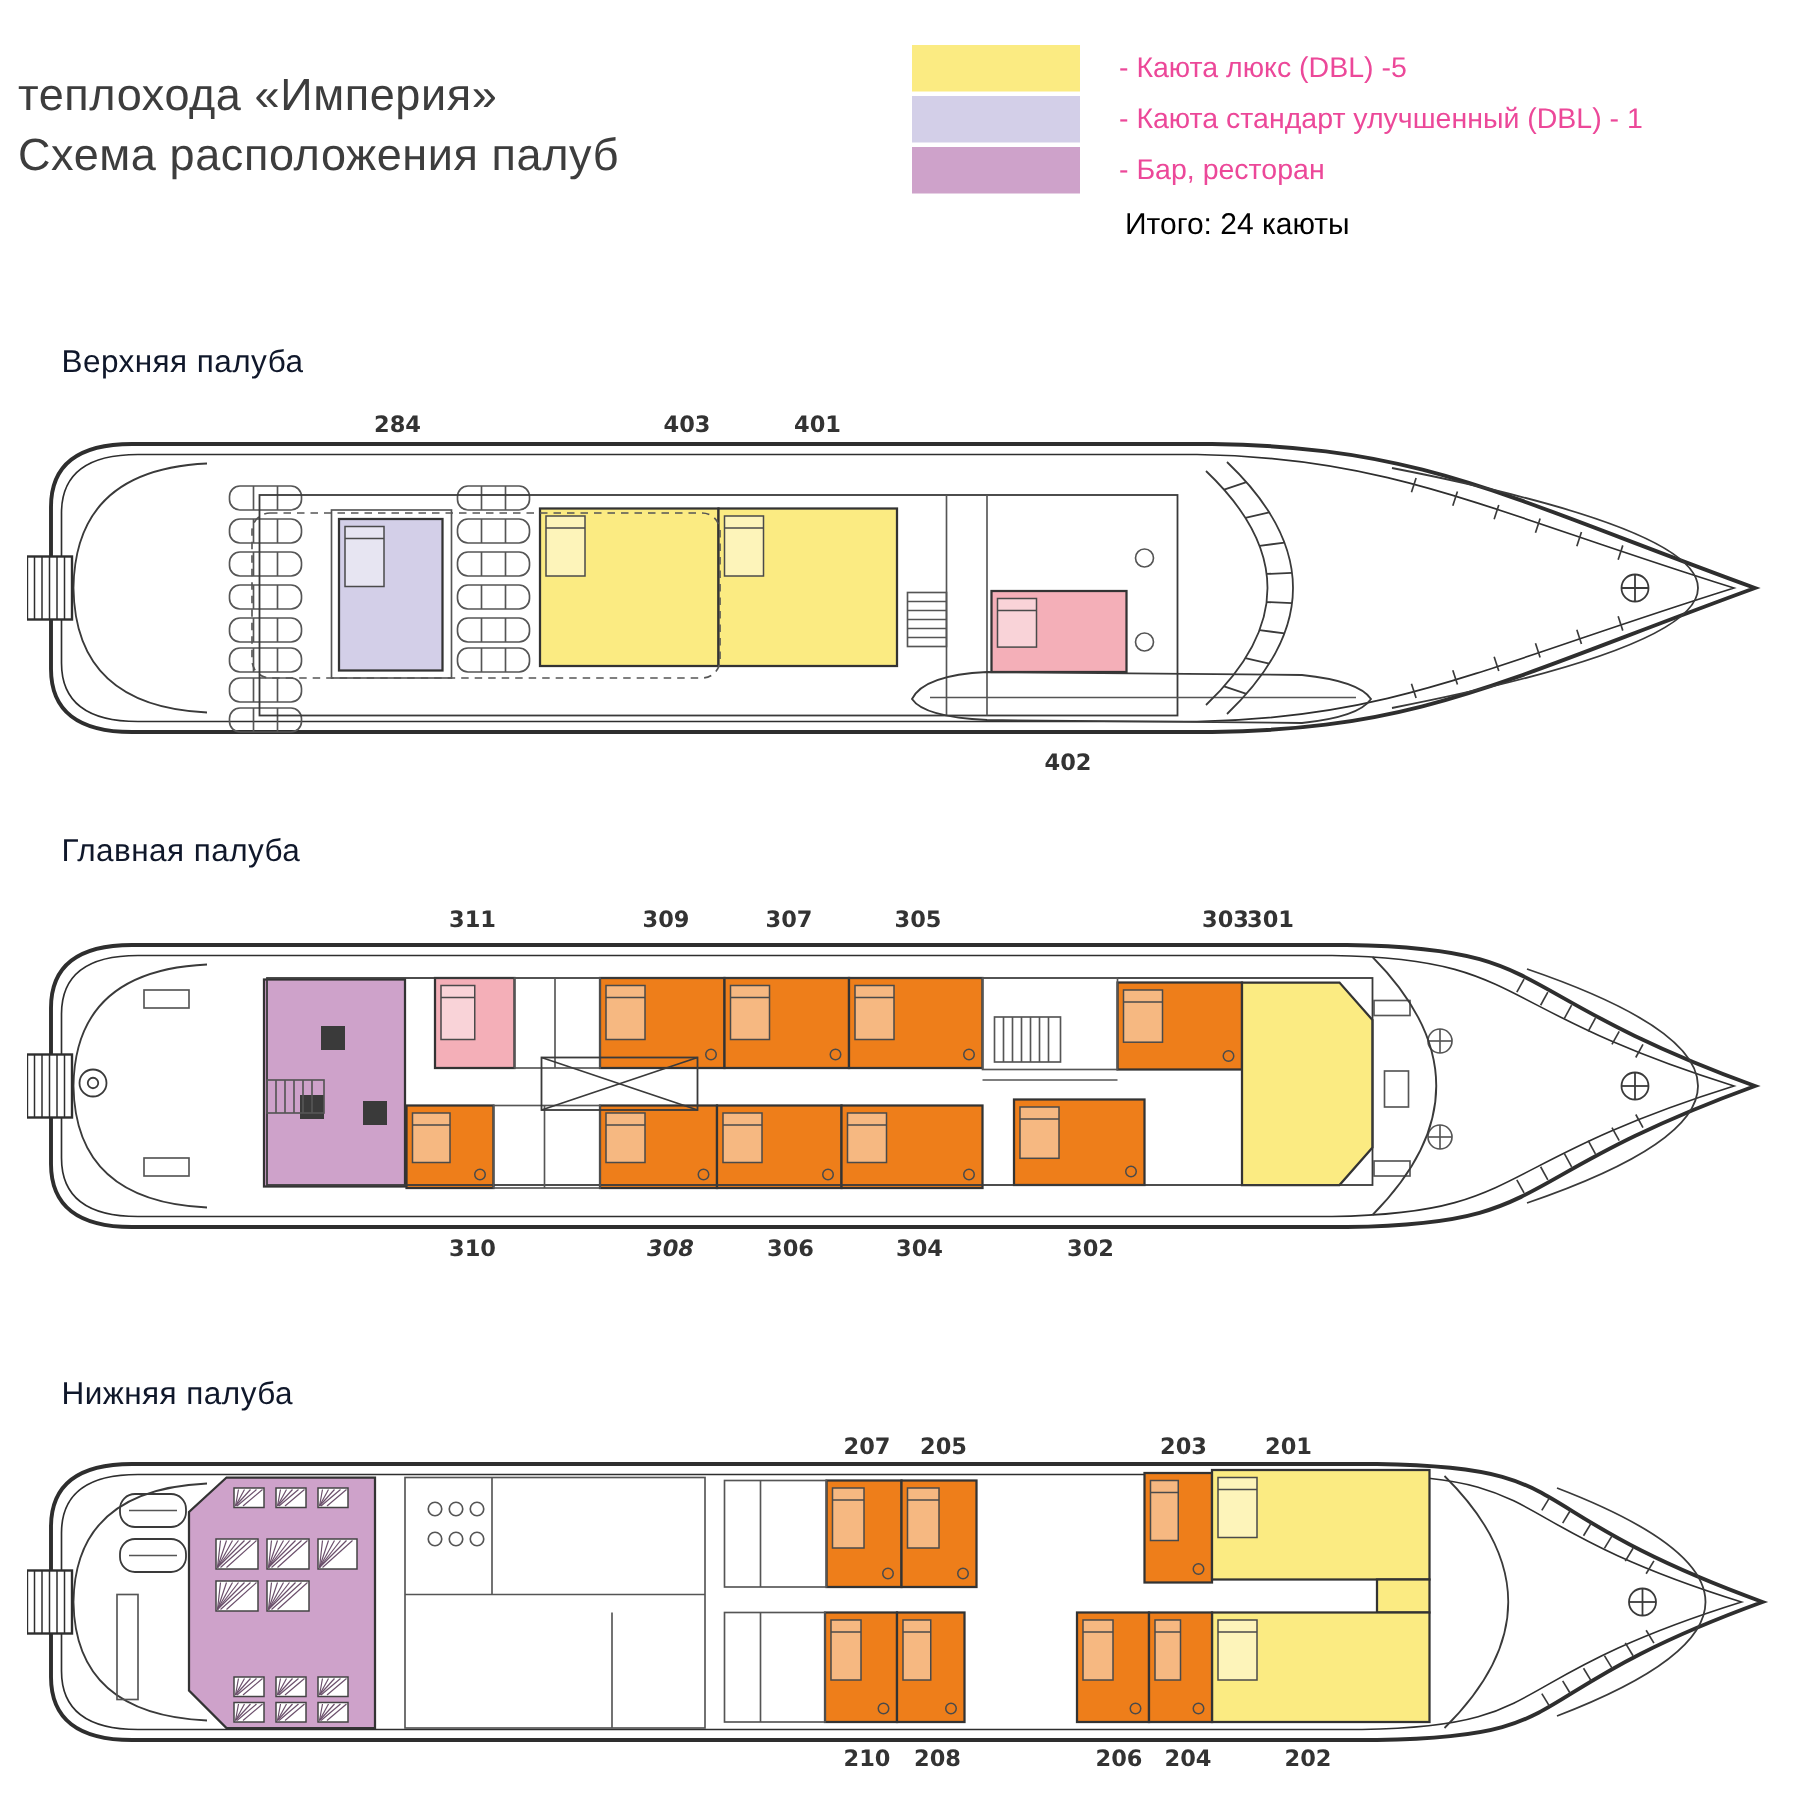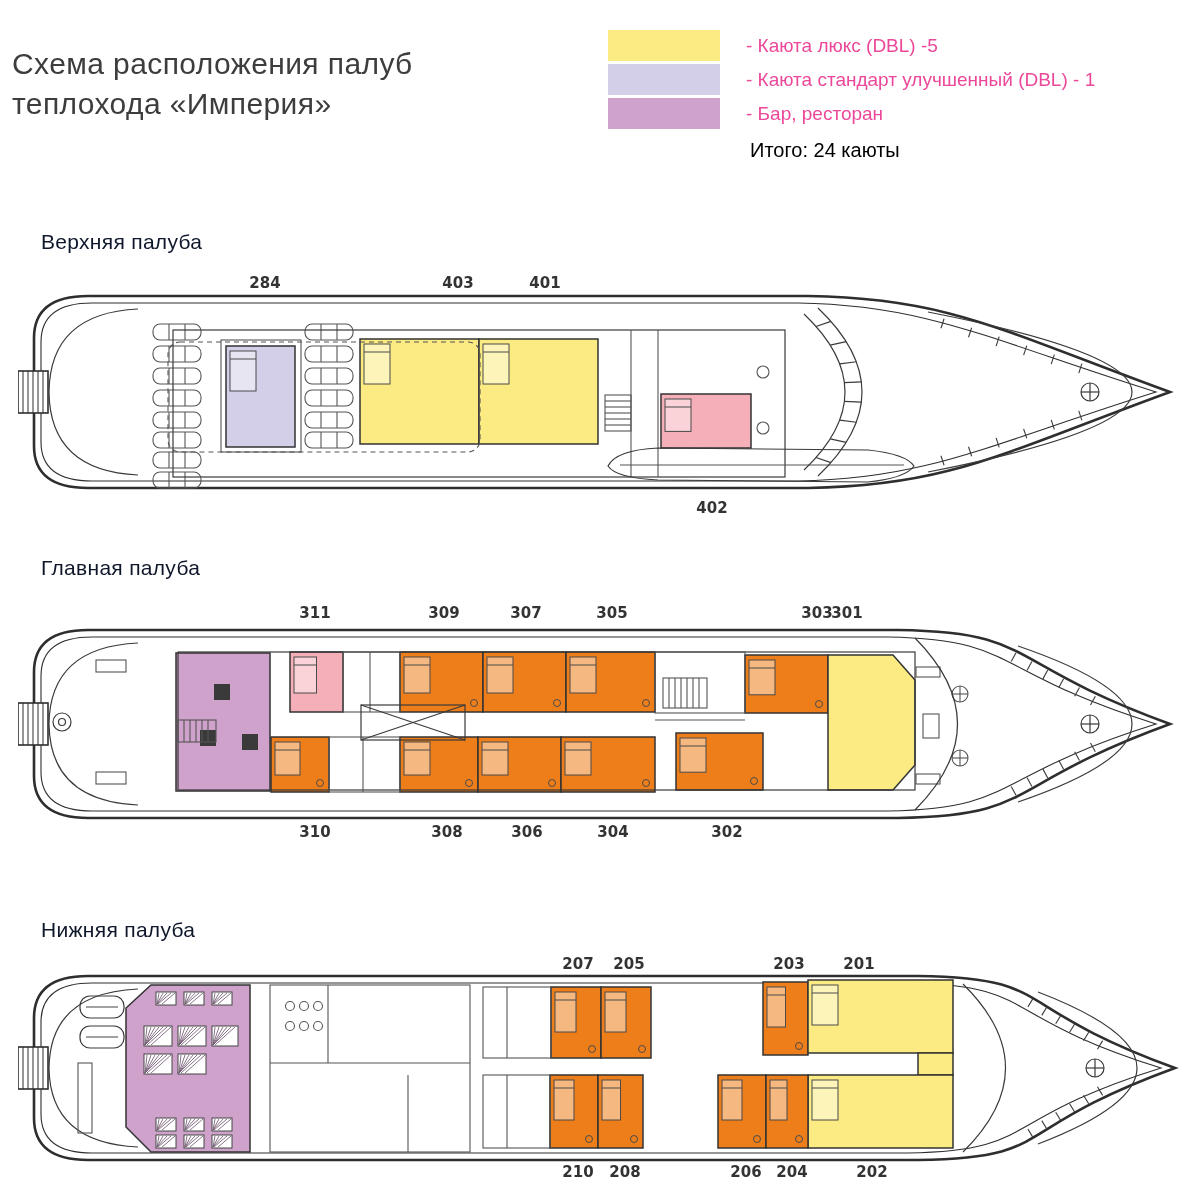--- a/index.html
+++ b/index.html
@@ -15,22 +15,22 @@
   .legend-total{margin-top:10px;margin-left:142px;font-size:20px;color:#000000;}
   .cabin-num{position:absolute;transform:translate(-50%,-50%);
              font-family:"DejaVu Sans",sans-serif;font-weight:700;font-size:15px;color:#333;}
   svg.deckplan{position:absolute;}
 </style>
 </head>
 <body>
 
 <div class="page">
   <div class="title">
+    <div>теплохода «Империя»</div>
     <div>Схема расположения палуб</div>
-    <div>теплохода «Империя»</div>
   </div>
 
   <div class="legend" id="legend">
       <div class="legend-row">
         <div class="legend-swatch" style="background: rgb(251, 235, 130);"></div>
         <div class="legend-label">- Каюта люкс (DBL) -5</div>
       </div>
       <div class="legend-row">
         <div class="legend-swatch" style="background: rgb(211, 207, 232);"></div>
         <div class="legend-label">- Каюта стандарт улучшенный (DBL) - 1</div>
@@ -341,21 +341,21 @@
         <line x1="1072" y1="93" x2="1072" y2="111" stroke="#3a3a3a" stroke-width="1.2" fill="none"></line>
       </g>
     </svg>
     <div class="cabin-num" style="left: 315px; top: 613px;">311</div>
     <div class="cabin-num" style="left: 444px; top: 613px;">309</div>
     <div class="cabin-num" style="left: 526px; top: 613px;">307</div>
     <div class="cabin-num" style="left: 612px; top: 613px;">305</div>
     <div class="cabin-num" style="left: 769px; top: 613px; margin-left: 48px;">303</div>
     <div class="cabin-num" style="left: 847px; top: 613px;">301</div>
     <div class="cabin-num" style="left: 315px; top: 832px;">310</div>
-    <div class="cabin-num" style="left: 447px; top: 832px;">308</div>
+    <div class="cabin-num" style="left: 447px; top: 832px; font-style: italic;">308</div>
     <div class="cabin-num" style="left: 527px; top: 832px;">306</div>
     <div class="cabin-num" style="left: 613px; top: 832px;">304</div>
     <div class="cabin-num" style="left: 727px; top: 832px;">302</div>
     <svg class="deckplan" width="1162" height="200" viewBox="0 0 1162 200" style="left: 18px; top: 968px;">
       <path d="M 70 8 L 900 8
     C 1040 10 987 38 1157 100
     C 987 162 1040 190 900 192
     L 70 192 Q 16 192 16 150 L 16 50 Q 16 8 70 8 Z" fill="#fff" stroke="#2e2e2e" stroke-width="2.6"></path>
       <path d="M 74 15 L 890 15
     C 1020 17 977 48 1143 100

